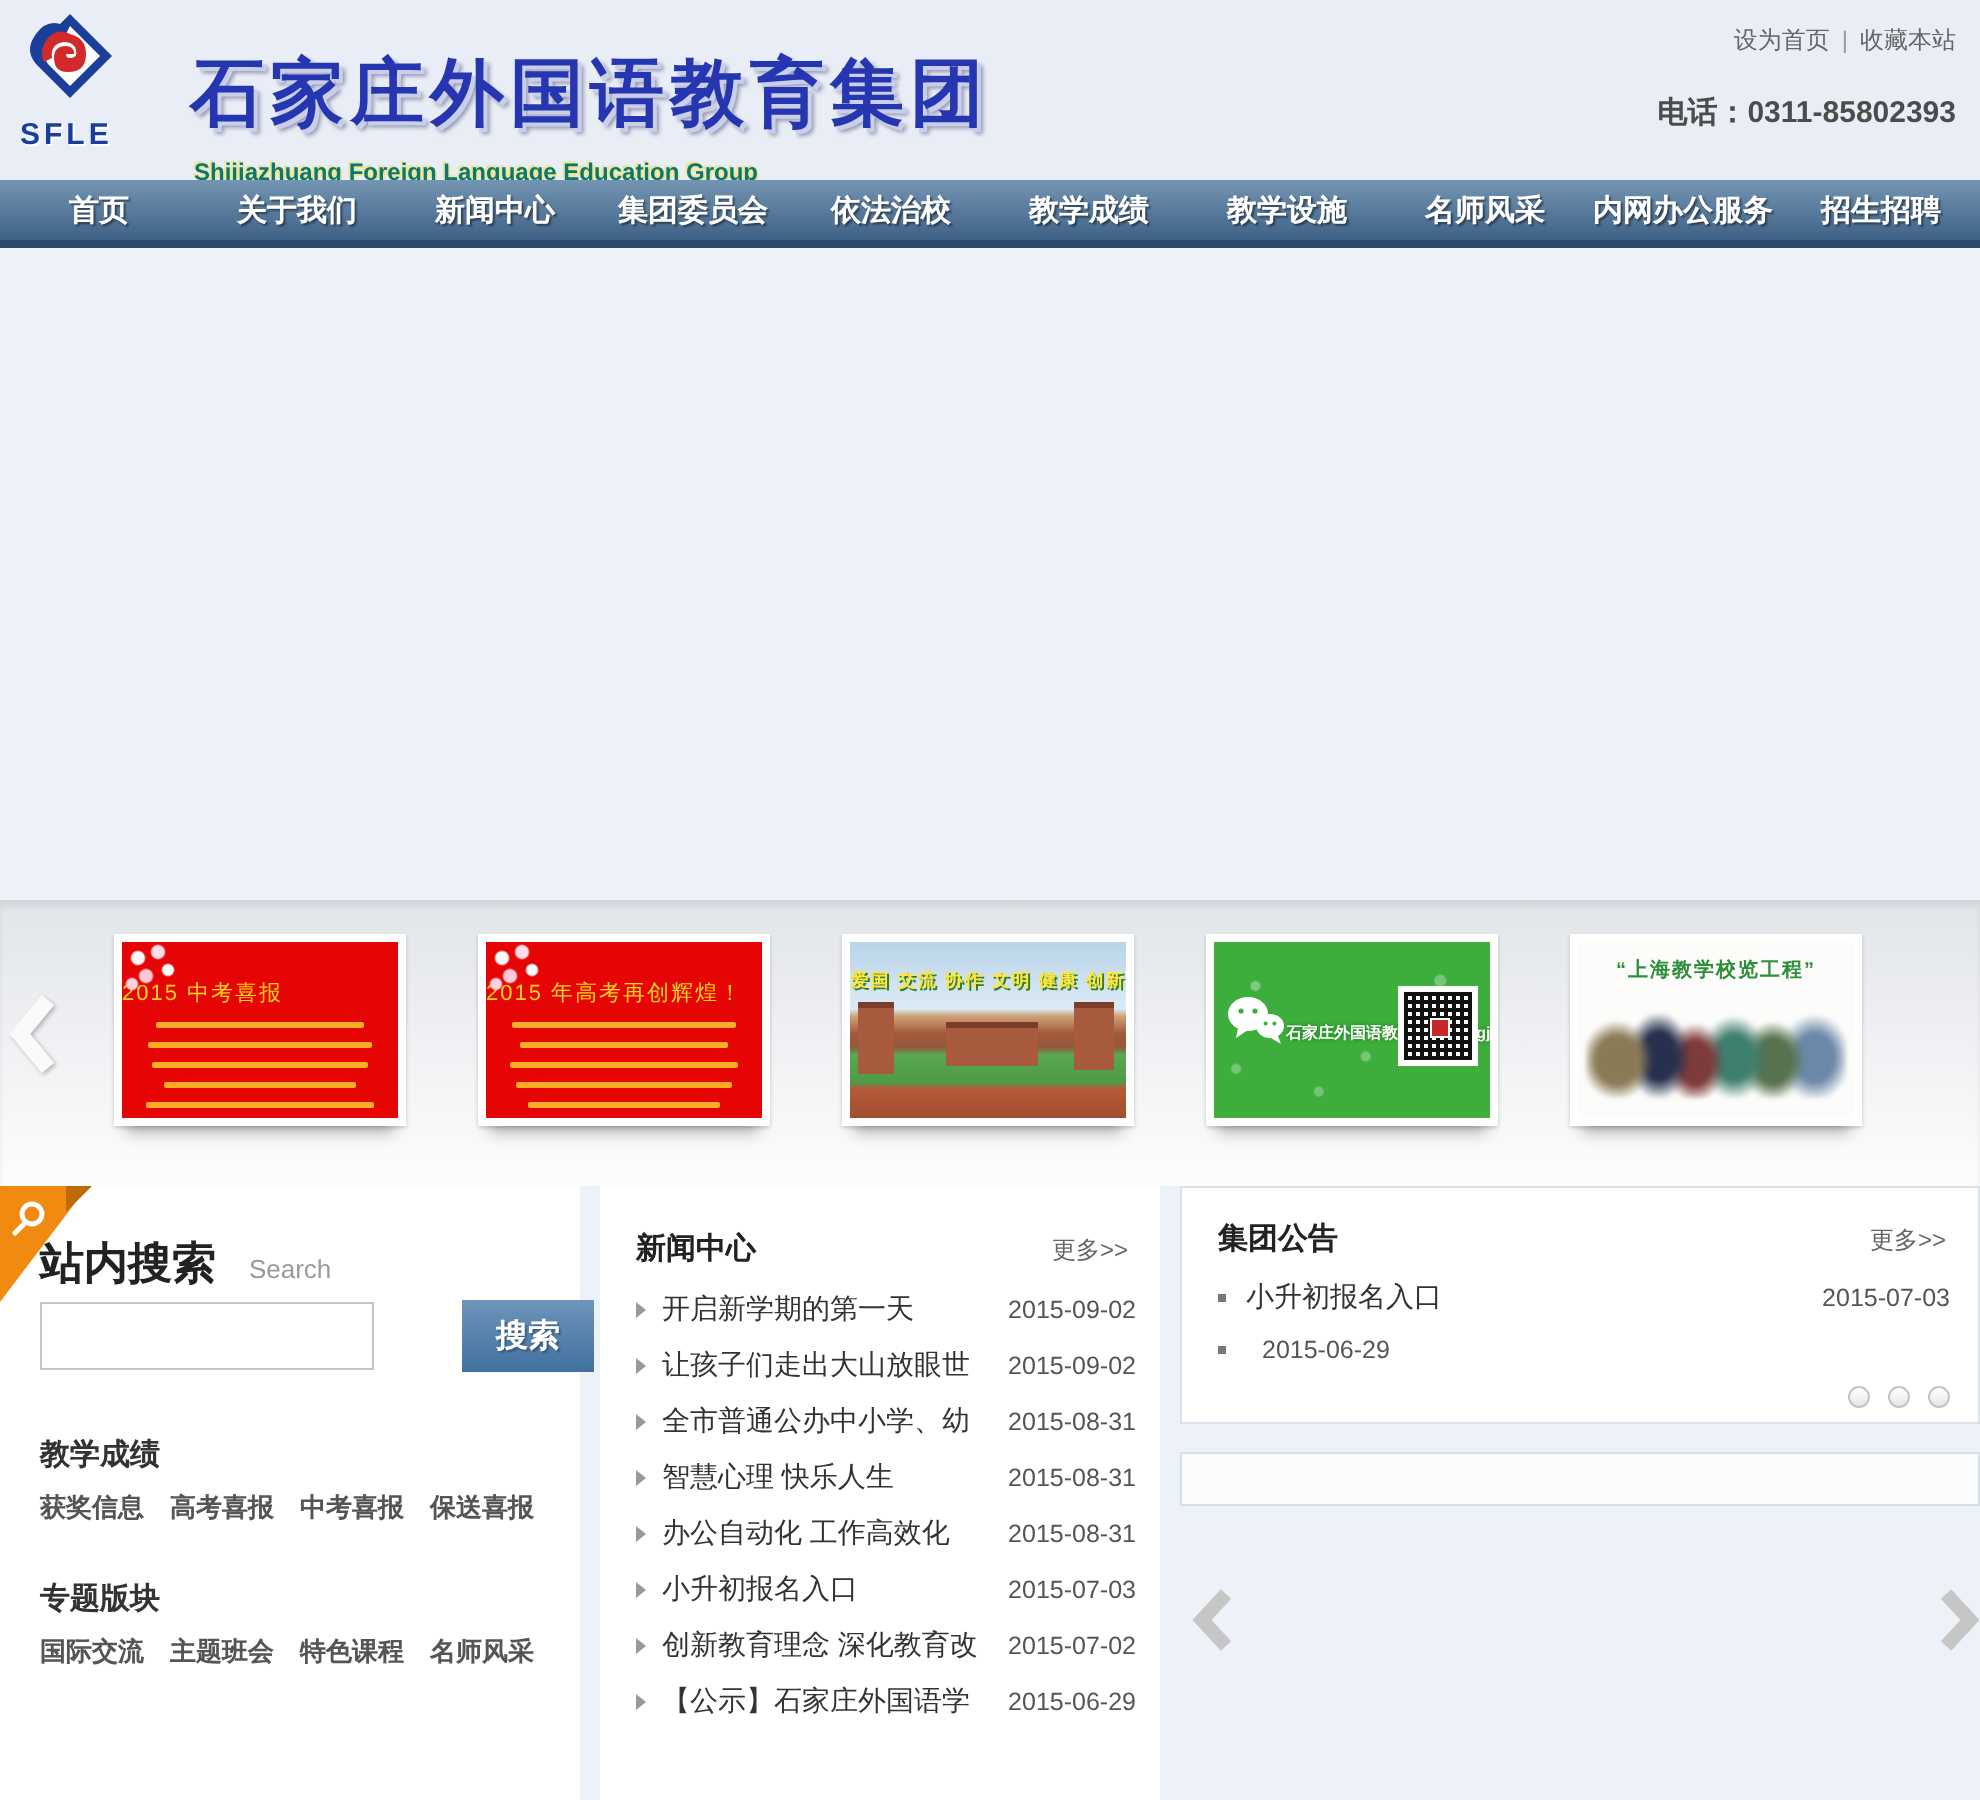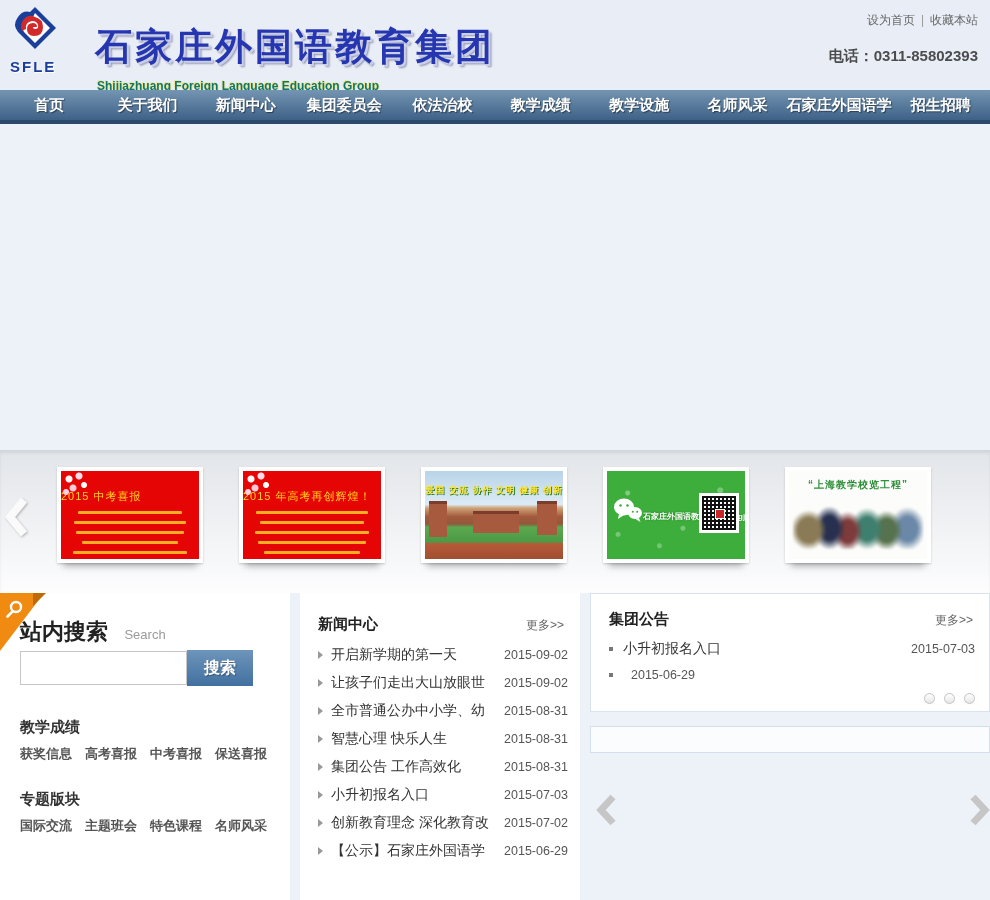--- a/index.html
+++ b/index.html
@@ -101,21 +101,21 @@
   .ribbon-icon { position:absolute; left:4px; top:6px; }
   
   .search-head { position:absolute; left:20px; top:24px; white-space:nowrap; }
   .search-title { font-size:22px; font-weight:bold; color:#222; }
   .search-sub { font-size:13px; color:#9a9a9a; margin-left:12px; }
   .search-row { position:absolute; left:20px; top:58px; display:flex; align-items:flex-start; }
   .search-input { width:167px; height:34px; border:1px solid #c6c6c6; background:#fff; padding:0 6px;
                   font-size:14px; font-family:"Liberation Sans",sans-serif; outline:none; }
   .search-btn { width:66px; height:36px; margin-top:-1px; border:none; cursor:pointer; color:#fff;
                 font-size:16px; font-weight:bold; font-family:"Liberation Sans",sans-serif;
-                background:linear-gradient(#6e95bb,#41709f); text-shadow:1px 1px 1px rgba(0,0,0,.3); }
+                background:linear-gradient(#6e95bb,#41709f); text-shadow:1px 1px 1px rgba(0,0,0,.3);margin-left:44px; }
   .side-sec-title { position:absolute; left:20px; font-size:15px; font-weight:bold; color:#333; }
   .ss1 { top:125px; } .ss2 { top:197px; }
   .side-links { position:absolute; left:20px; display:flex; gap:13px; font-size:13px; color:#555; white-space:nowrap; }
   .sl1 { top:152px; } .sl2 { top:224px; }
   .side-links span { cursor:pointer;font-weight:bold; }
   
   .panel-head { position:absolute; left:18px; right:16px; display:flex; justify-content:space-between; align-items:baseline; }
   .panel-title { font-size:15px; font-weight:bold; color:#222; }
   .more-link { font-size:12px; color:#666; cursor:pointer; }
   .news-head { top:22px; }
@@ -160,21 +160,21 @@
 
   <div class="nav">
     <div class="nav-item">首页</div>
     <div class="nav-item">关于我们</div>
     <div class="nav-item">新闻中心</div>
     <div class="nav-item">集团委员会</div>
     <div class="nav-item">依法治校</div>
     <div class="nav-item">教学成绩</div>
     <div class="nav-item">教学设施</div>
     <div class="nav-item">名师风采</div>
-    <div class="nav-item">石家庄外国语学</div>
+    <div class="nav-item">内网办公服务</div>
     <div class="nav-item">招生招聘</div>
   </div>
 
   <div class="banner-strip">
     <div class="strip-prev">
       <svg width="28" height="44" viewBox="0 0 28 44">
         <polyline points="21,5 7,22 21,39" fill="none" stroke="#fafafa" stroke-width="8" style="filter:drop-shadow(1px 1px 1px rgba(0,0,0,.25))"></polyline>
       </svg>
     </div>
 
@@ -292,21 +292,21 @@
           <span class="news-title">全市普通公办中小学、幼</span>
           <span class="news-date">2015-08-31</span>
         </div>
       <div class="news-row">
           <span class="tri-bullet"></span>
           <span class="news-title">智慧心理 快乐人生</span>
           <span class="news-date">2015-08-31</span>
         </div>
       <div class="news-row">
           <span class="tri-bullet"></span>
-          <span class="news-title">集团公告 工作高效化</span>
+          <span class="news-title">办公自动化 工作高效化</span>
           <span class="news-date">2015-08-31</span>
         </div>
       <div class="news-row">
           <span class="tri-bullet"></span>
           <span class="news-title">小升初报名入口</span>
           <span class="news-date">2015-07-03</span>
         </div>
       <div class="news-row">
           <span class="tri-bullet"></span>
           <span class="news-title">创新教育理念 深化教育改</span>

